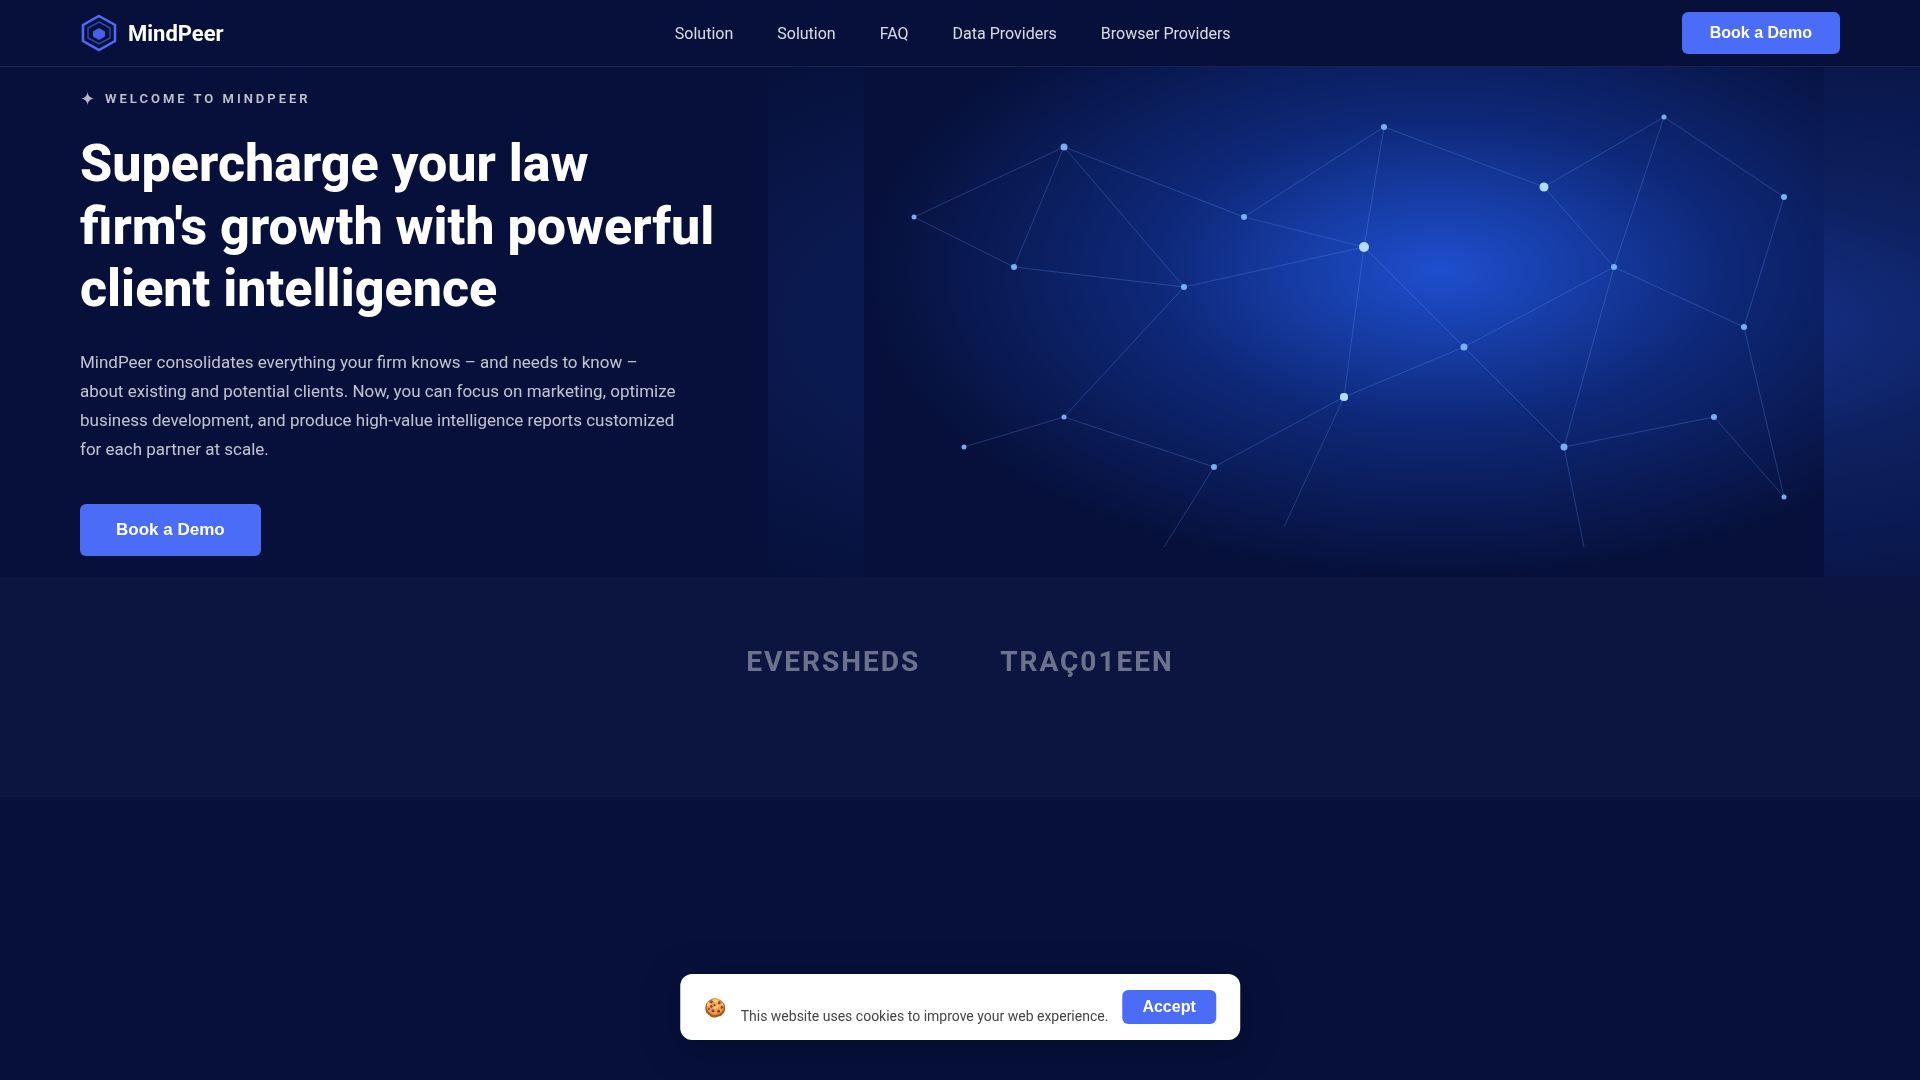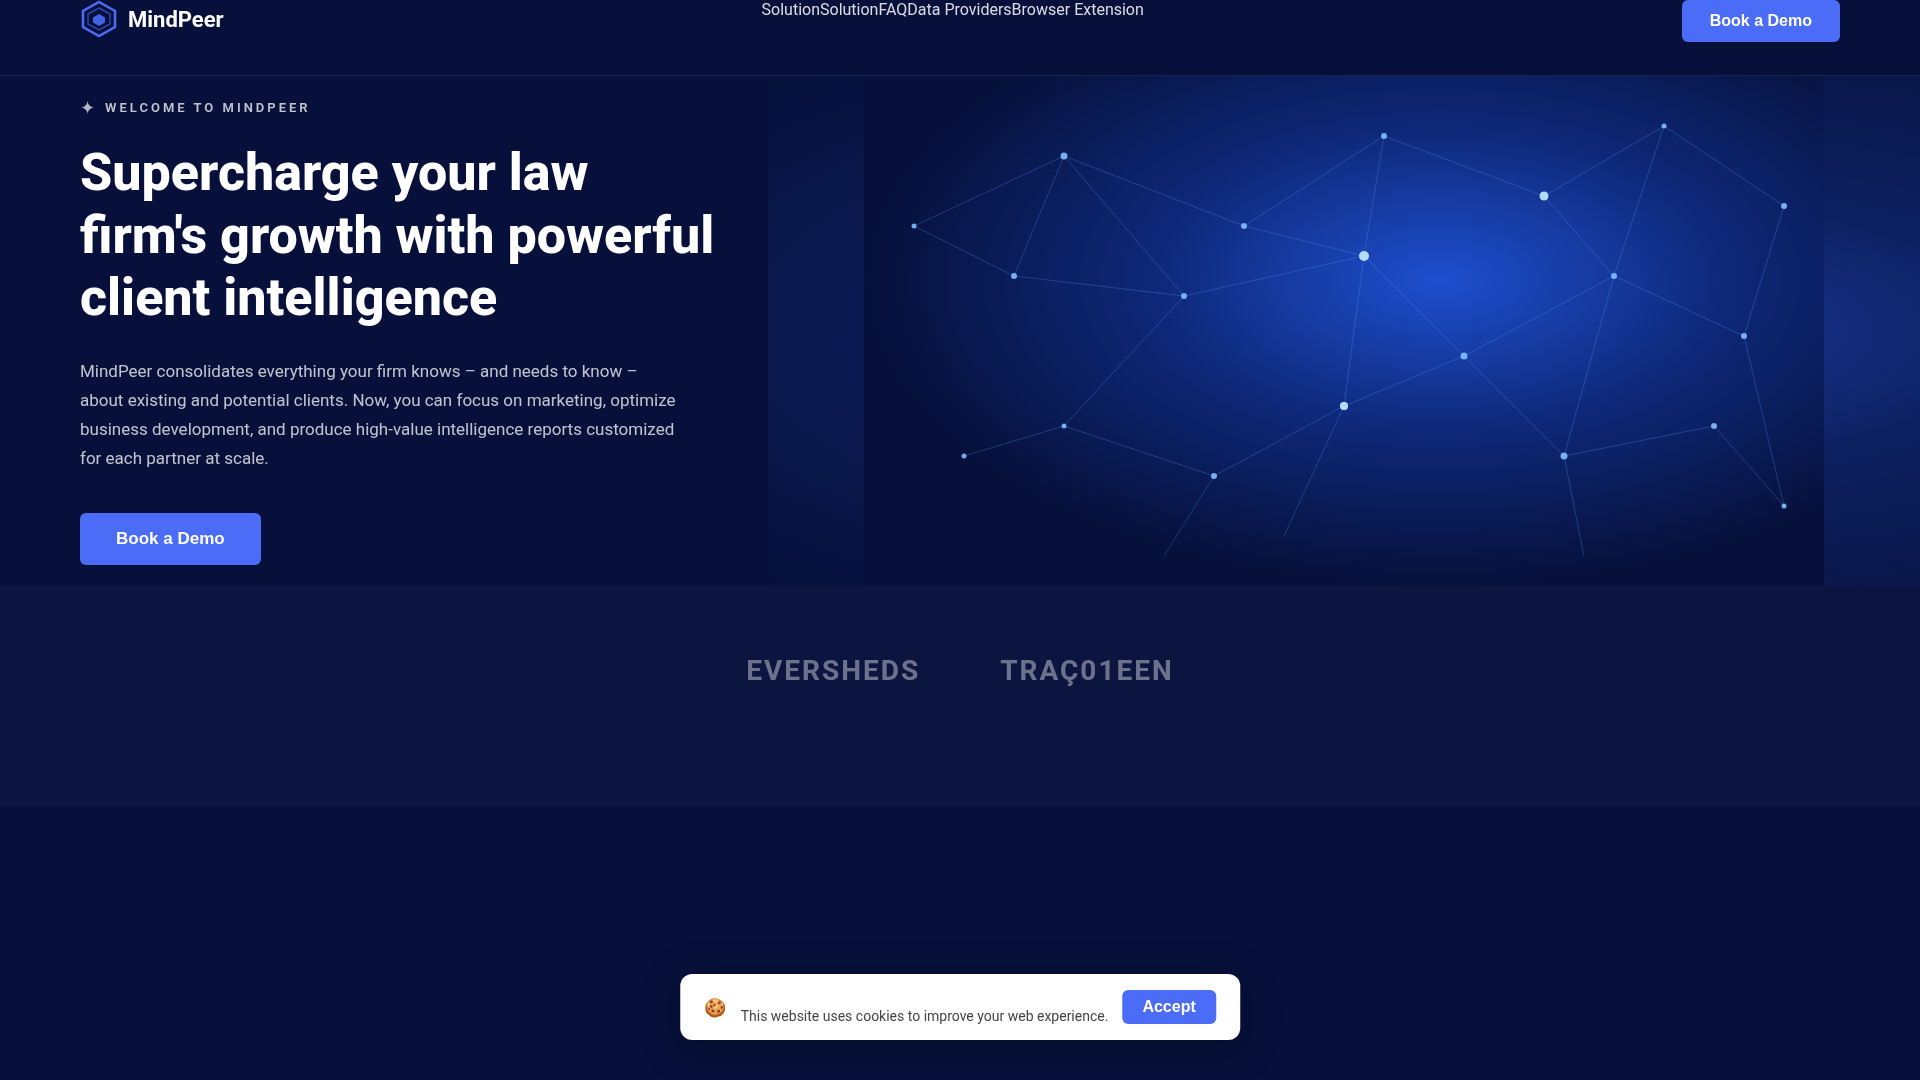--- a/index.html
+++ b/index.html
@@ -11,24 +11,24 @@
       width: 1920px;
       min-height: 1080px;
       overflow-x: hidden;
     }
 
     
     .navbar {
       position: relative;
       z-index: 100;
       display: flex;
-      align-items: flex-start;
+      align-items: center;
       justify-content: space-between;
       padding: 0 80px;
-      height: 76px;
+      height: 67px;
       background: #06103a;
       border-bottom: 1px solid rgba(255,255,255,0.08);
     }
 
     .navbar-logo {
       display: flex;
       align-items: center;
       gap: 10px;
       text-decoration: none;
       color: white;
@@ -41,20 +41,21 @@
 
     .logo-text {
       font-size: 22px;
       font-weight: 700;
       color: white;
     }
 
     .navbar-nav {
       display: flex;
       align-items: center;
+      gap: 44px;
     }
 
     .nav-link {
       color: rgba(255,255,255,0.85);
       text-decoration: none;
       font-size: 16px;
       font-weight: 400;
       cursor: pointer;
       transition: color 0.2s;
     }
@@ -246,21 +247,21 @@
       <polygon points="19,14 25,17.5 25,22.5 19,26 13,22.5 13,17.5" fill="#4a6cf7" opacity="0.9"></polygon>
     </svg>
     <span class="logo-text">MindPeer</span>
   </a>
 
   <div class="navbar-nav">
     <a class="nav-link" href="#">Solution</a>
     <a class="nav-link" href="#">Solution</a>
     <a class="nav-link" href="#">FAQ</a>
     <a class="nav-link" href="#">Data Providers</a>
-    <a class="nav-link" href="#">Browser Extension</a>
+    <a class="nav-link" href="#">Browser Providers</a>
   </div>
 
   <button class="btn-demo-nav">Book a Demo</button>
 </nav>
 
 <section class="hero">
 
   <div class="hero-bg"></div>
 
   <svg class="neural-svg" viewBox="0 0 960 510" xmlns="http://www.w3.org/2000/svg">

